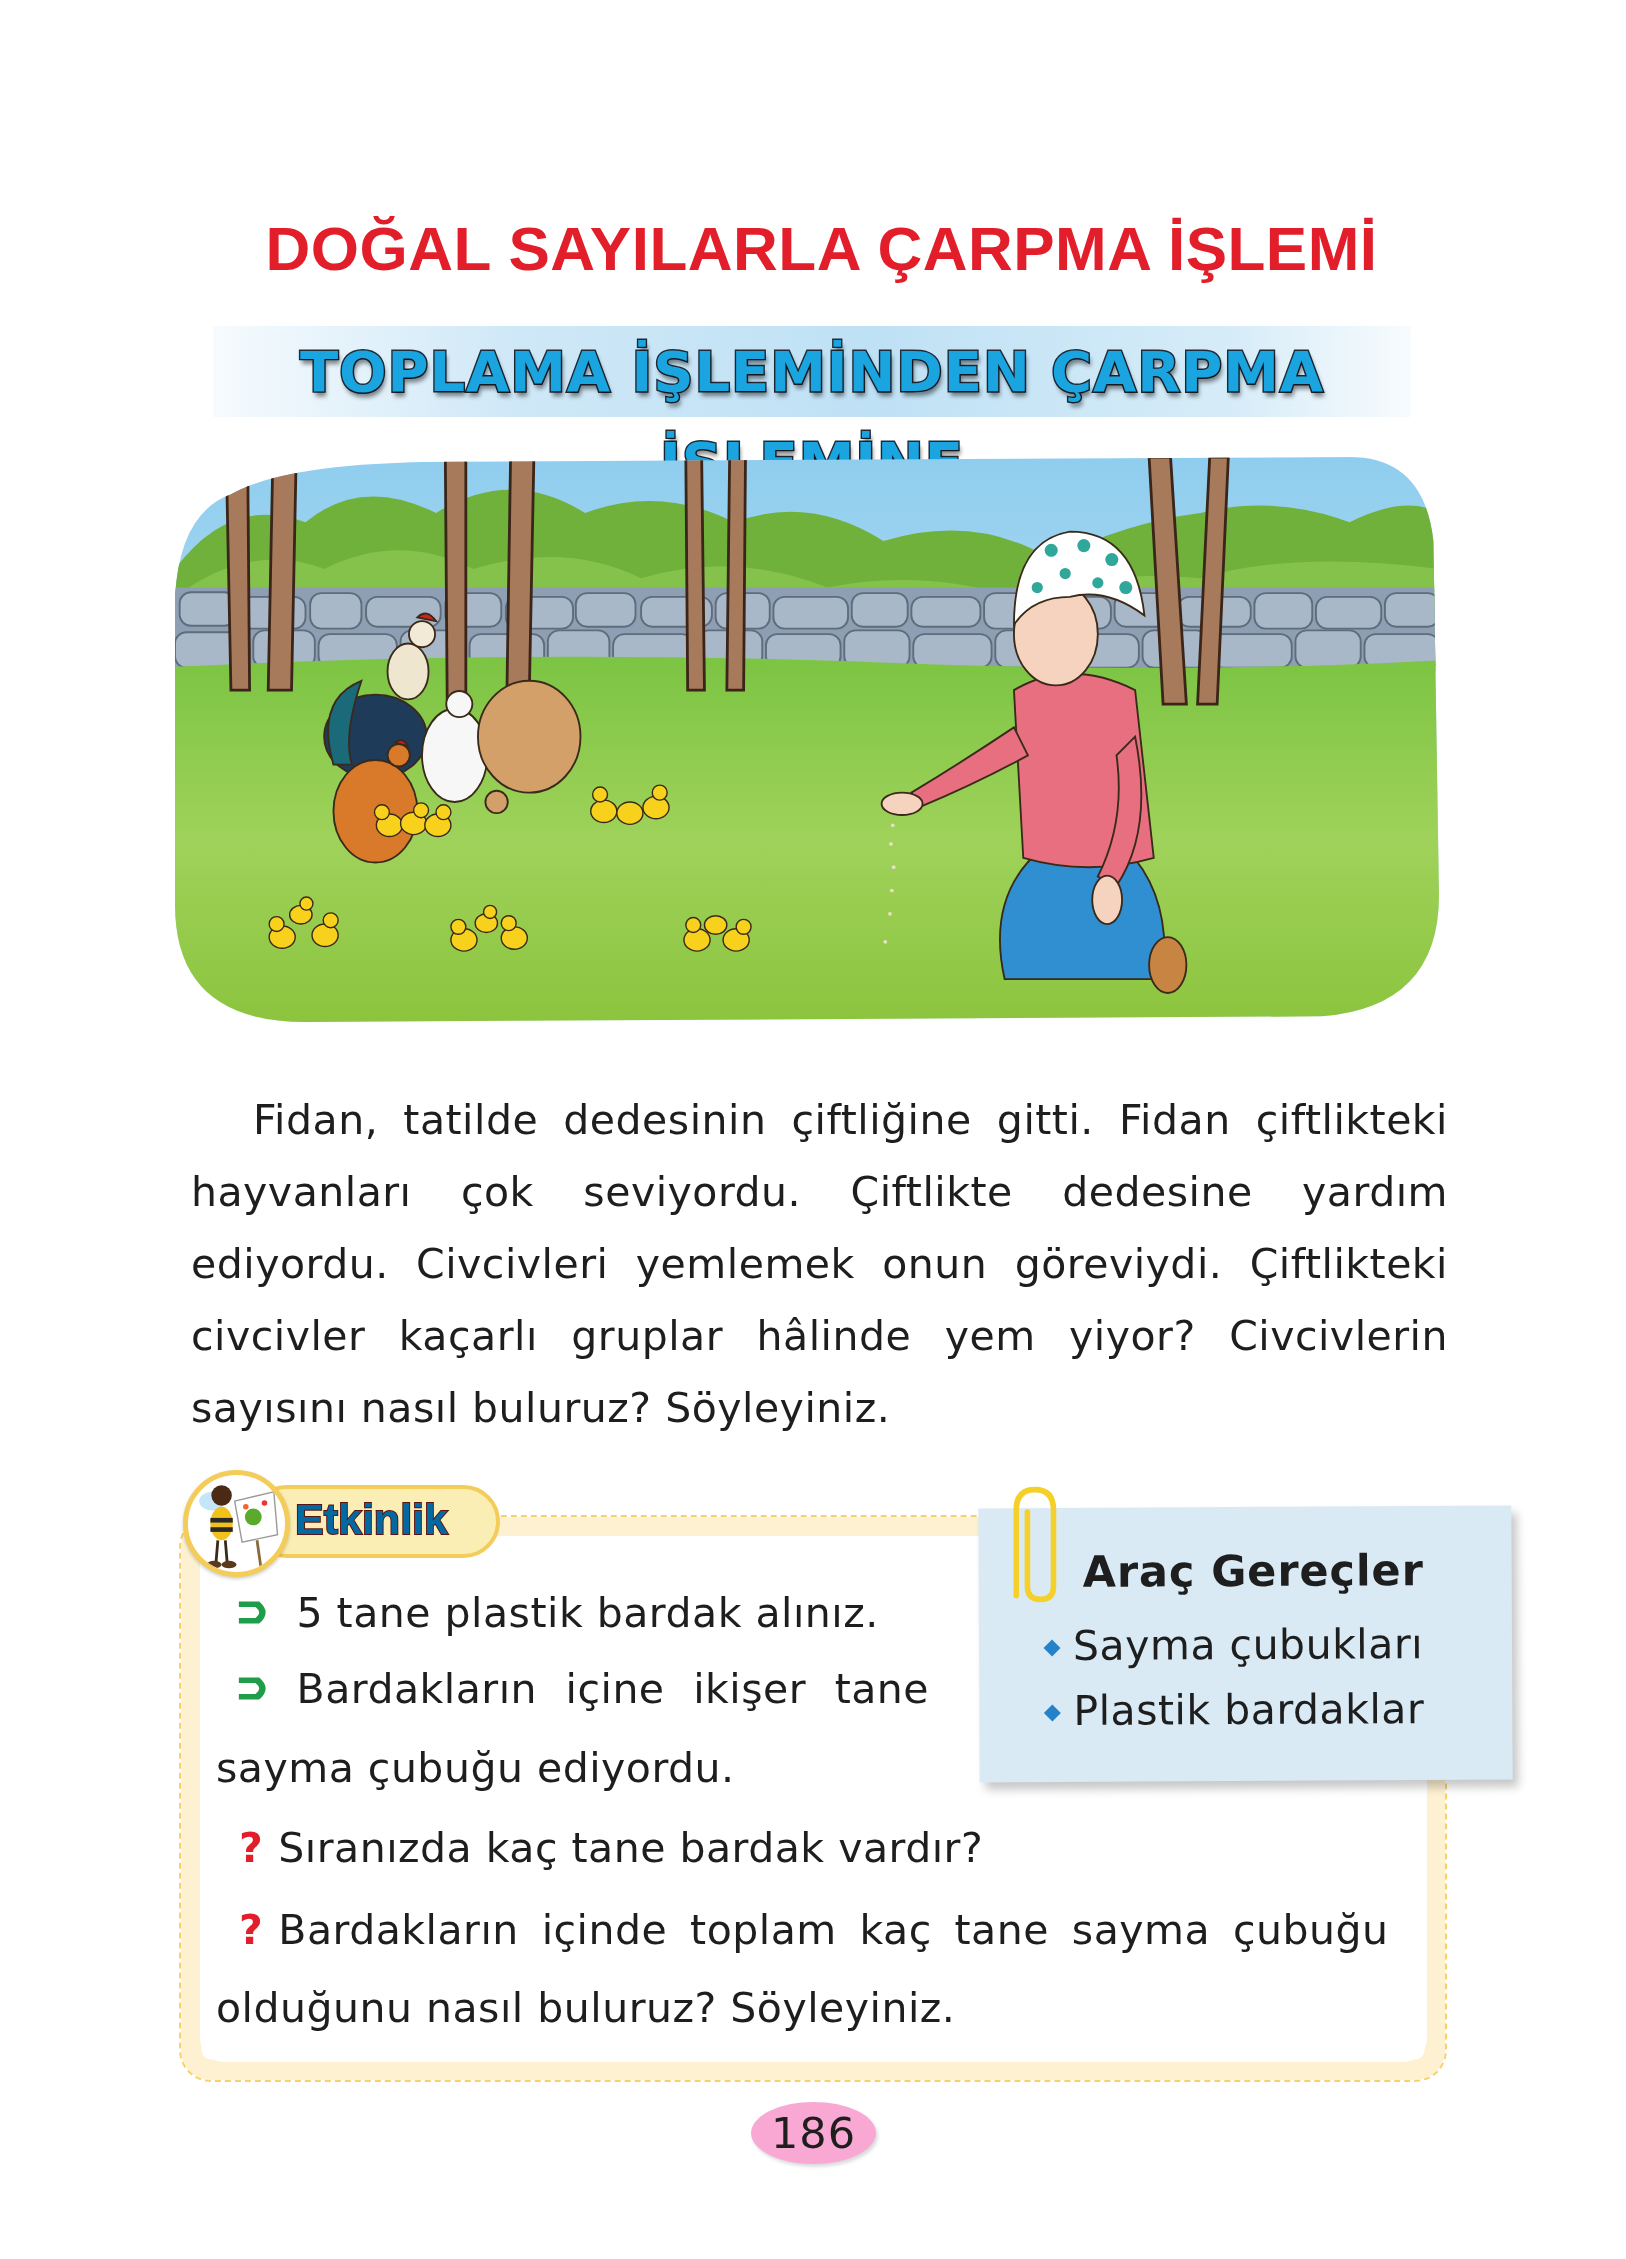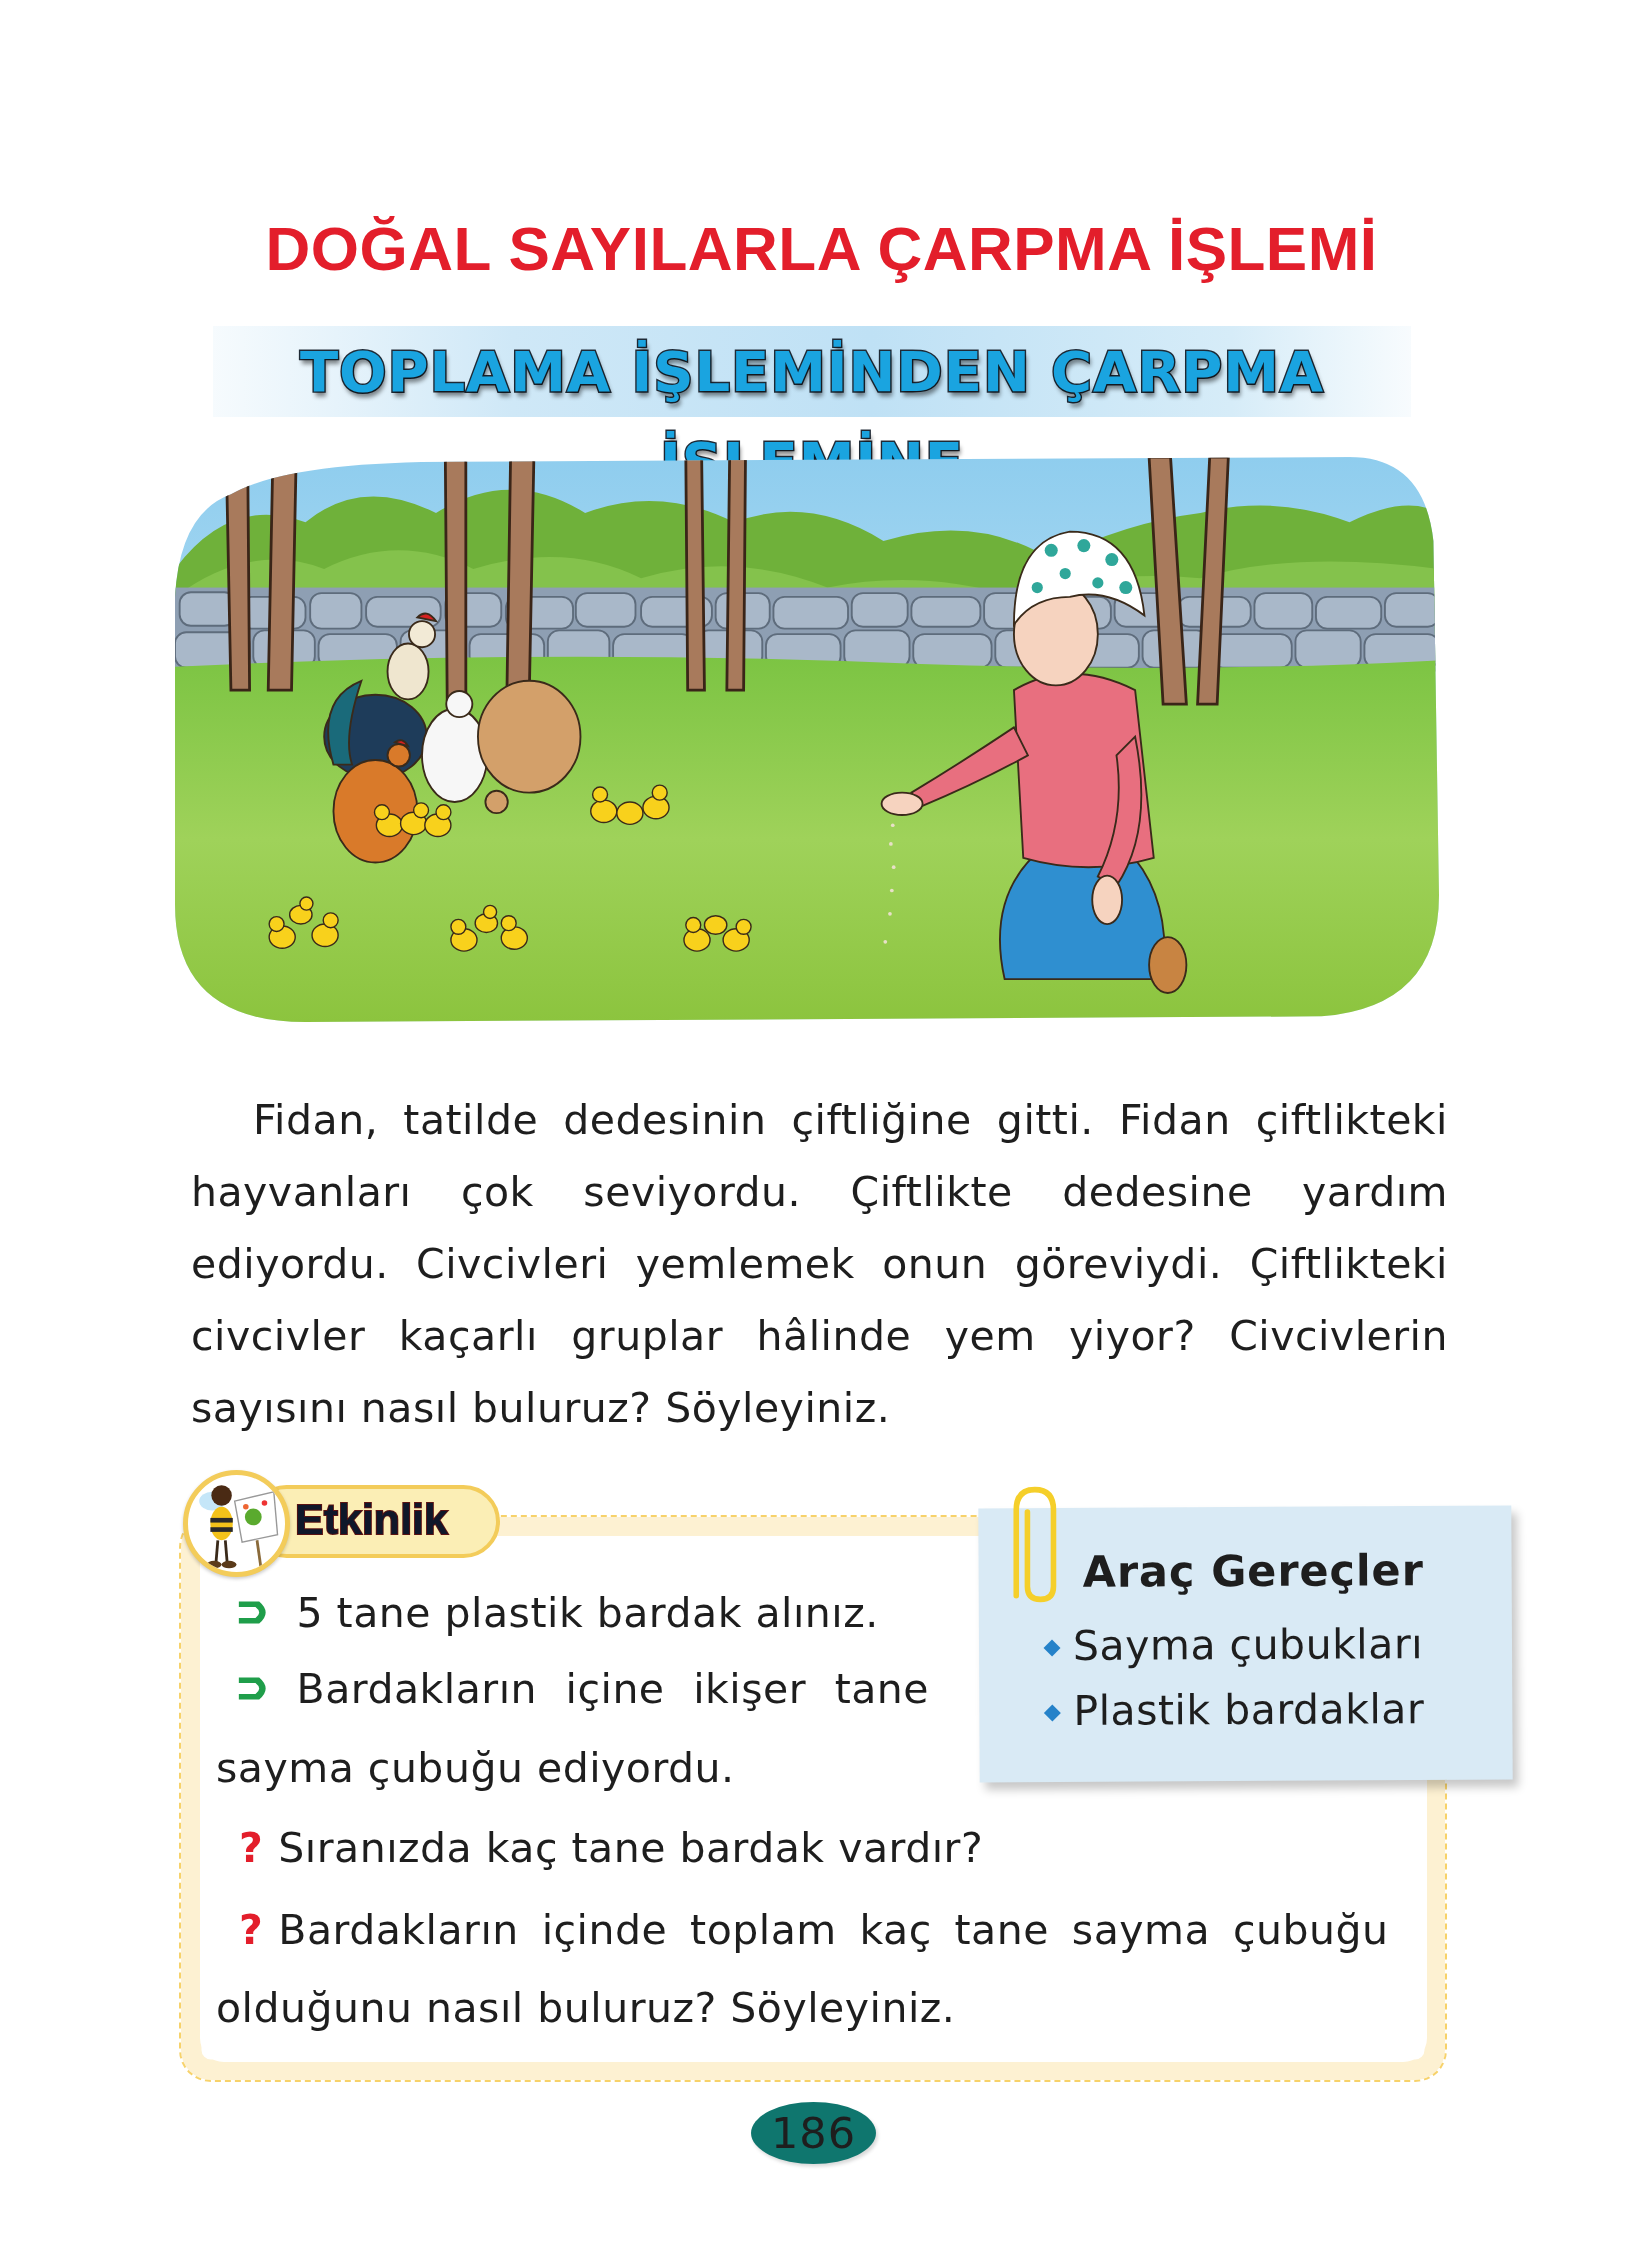--- a/index.html
+++ b/index.html
@@ -30,42 +30,42 @@
               border: 2.8px dashed #f7d26a; border-radius: 32px; background: #ffffff;
               box-shadow: inset 0 0 0 20.5px #fdf1d2; }
   .act-inner { position: absolute; left: 20.5px; top: 20.5px; right: 20.5px; bottom: 20.5px;
                background: #fff; border-radius: 24px; }
 
   .badge { position: absolute; left: 183px; top: 1479px; width: 317px; height: 75px; }
   .badge-pill { position: absolute; left: 67px; top: 5.6px; width: 242px; height: 65px;
                 background: #fbeeb5; border: 4.7px solid #f3cc5a; border-radius: 37px; }
   .badge-label { position: absolute; left: 112px; top: 9.3px; height: 62px; line-height: 62px;
                  font-family: "Liberation Sans", sans-serif; font-weight: bold; font-size: 43px;
-                 color: #0f172a; -webkit-text-stroke: 1.9px #5a1212; paint-order: stroke fill; }
+                 color: #0369a1; -webkit-text-stroke: 1.9px #5a1212; paint-order: stroke fill; }
   .badge-circle { position: absolute; left: 0; top: -9.3px; width: 97px; height: 97px;
                   border-radius: 50%; background: #fff; border: 5.6px solid #f3cc5a;
                   box-shadow: 0 1.9px 3.7px rgba(0,0,0,0.2); overflow: hidden; }
 
   .act-line { position: absolute; font-size: 41px; line-height: 56px; letter-spacing: 0.5px; white-space: nowrap; }
   .arrow-bullet { display: inline-block; width: 41px; height: 37px; vertical-align: -3.7px; margin-right: 20.5px; }
   .q-bullet { display: inline-block; color: #e31e2b; font-weight: bold;
               font-family: "DejaVu Sans", sans-serif; font-size: 41px; margin-right: 15px; }
 
   
   .tools { position: absolute; left: 979px; top: 1507px; width: 533px; height: 274px;
            background: #d9eaf5; box-shadow: 5.6px 7.5px 9.3px rgba(0,0,0,0.22); transform: rotate(-0.3deg); }
   .tools-title { position: absolute; left: 104px; top: 39px; font-size: 43px; font-weight: bold;
                  letter-spacing: 0.9px; white-space: nowrap; }
   .tools-item { position: absolute; left: 67px; font-size: 41px; letter-spacing: 0.5px; white-space: nowrap; }
   .diamond { display: inline-block; width: 12px; height: 12px; background: #2582c9;
              transform: rotate(45deg); margin-right: 15px; vertical-align: 5.6px; }
   .clip { position: absolute; left: 1005px; top: 1484px; width: 56px; height: 121px; }
 
   .page-num { position: absolute; left: 751px; top: 2102px; width: 125px; height: 62px;
-              border-radius: 50%; background: #0f766e; text-align: center; line-height: 62px;
+              border-radius: 50%; background: #f9a8d4; text-align: center; line-height: 62px;
               font-size: 43px; color: #1e1e1e; letter-spacing: 0.9px;
               box-shadow: 1.9px 2.8px 3.7px rgba(0,0,0,0.15); }
 </style>
 </head>
 <body>
 
 <h1 class="title">DOĞAL SAYILARLA ÇARPMA İŞLEMİ</h1>
 
 <div class="banner">
   <h2 class="banner-text">TOPLAMA İŞLEMİNDEN ÇARPMA İŞLEMİNE</h2>

